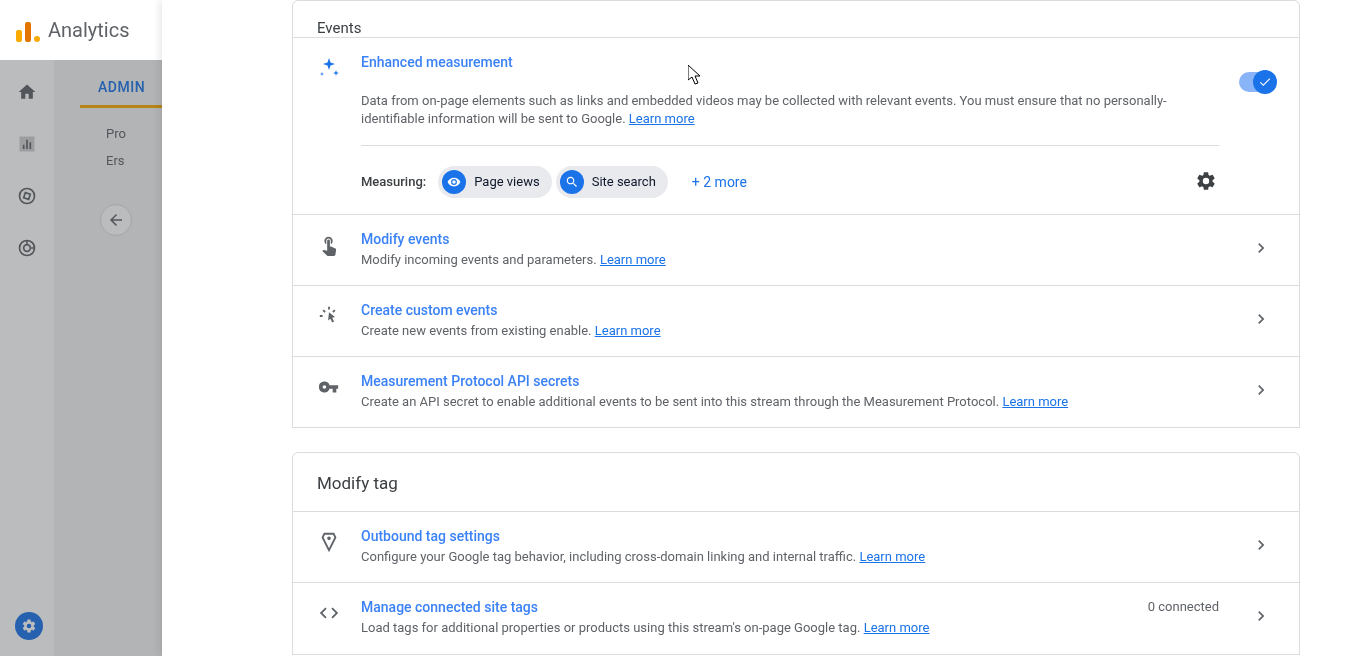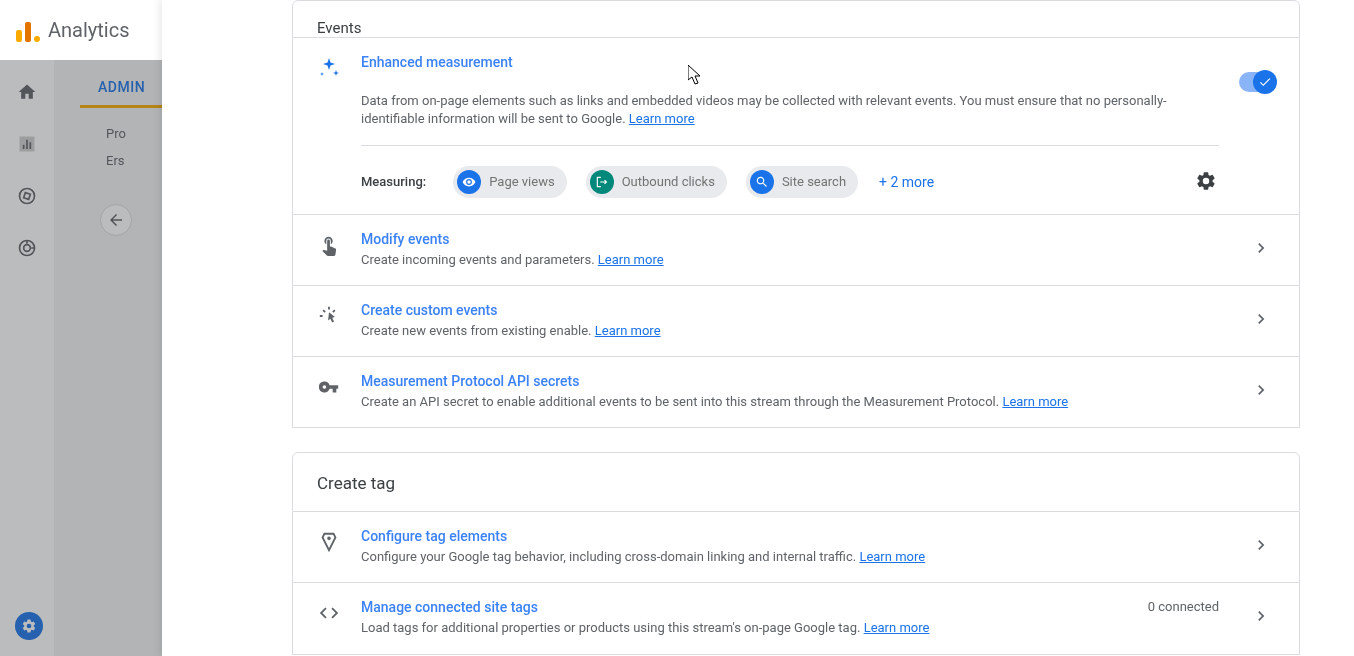--- a/index.html
+++ b/index.html
@@ -26,27 +26,27 @@
 .row{display:flex;padding:16px 24px;align-items:flex-start;gap:20px;position:relative}
 .row-icon{width:24px;height:24px;flex-shrink:0;margin-top:2px;display:flex;align-items:center;justify-content:center}
 .row-body{flex:1}
 .row-title{font-size:14px;color:#3b82f6;font-weight:500;margin-bottom:4px}
 .row-desc{font-size:13px;color:#5f6368;line-height:1.4}
 .row-desc a{color:#1a73e8;text-decoration:underline}
 .chevron{width:24px;height:24px;color:#5f6368;flex-shrink:0;align-self:center}
 .toggle{width:36px;height:20px;flex-shrink:0;align-self:flex-start;margin-top:18px;position:relative}
 .toggle-track{position:absolute;inset:0;background:#8ab4f8;border-radius:10px}
 .toggle-thumb{position:absolute;right:-2px;top:-2px;width:24px;height:24px;background:#1a73e8;border-radius:50%;display:flex;align-items:center;justify-content:center}
-.measuring{border-top:1px solid #dadce0;margin-top:16px;padding-top:20px;display:flex;align-items:center;gap:19px;flex-wrap:wrap}
+.measuring{border-top:1px solid #dadce0;margin-top:16px;padding-top:20px;display:flex;align-items:center;gap:4px;flex-wrap:wrap}
 .measuring-label{font-size:13px;color:#3c4043;font-weight:500;margin-right:8px}
-.chip{display:inline-flex;align-items:center;background:#e8eaed;border-radius:16px;padding:4px 12px 4px 4px;gap:8px;font-size:13px;color:#737373}
+.chip{display:inline-flex;align-items:center;background:#e8eaed;border-radius:16px;padding:4px 12px 4px 4px;gap:8px;font-size:13px;color:#0f172a}
 .chip-icon{width:24px;height:24px;border-radius:50%;display:flex;align-items:center;justify-content:center;color:#fff}
 .chip-blue{background:#1a73e8}
 .chip-teal{background:#00897b}
-.more-link{color:#1a73e8;font-size:14px;margin-left:2px}
+.more-link{color:#1a73e8;font-size:14px;margin-left:20px}
 .gear{margin-left:auto;width:24px;height:24px;color:#3c4043;cursor:pointer}
 .divider{border-top:1px solid #dadce0}
 .connected-text{font-size:13px;color:#5f6368;margin-right:12px}
 .section-head2{padding:20px 0 18px 24px;font-size:17px;color:#3c4043;font-weight:400;border:1px solid #dadce0;border-radius:6px 6px 0 0;margin-top:24px}
 .cursor{position:absolute;top:65px;left:526px;z-index:20;font-size:16px}
 svg{display:block}
 </style>
 </head>
 <body>
 
@@ -125,28 +125,20 @@
           </div>
           <div class="measuring">
             <span class="measuring-label">Measuring:</span>
             <span class="chip">
               <span class="chip-icon chip-blue">
                   <svg width="14" height="14" viewBox="0 0 24 24" fill="#fff">
                     <path d="M12 4.5C7 4.5 2.73 7.61 1 12c1.73 4.39 6 7.5 11 7.5s9.27-3.11 11-7.5c-1.73-4.39-6-7.5-11-7.5zM12 17a5 5 0 110-10 5 5 0 010 10zm0-8a3 3 0 100 6 3 3 0 000-6z"></path>
                   </svg>
                 </span>
               <span>Page views</span>
-            </span>
-            <span class="chip">
-              <span class="chip-icon chip-teal">
-                  <svg width="14" height="14" viewBox="0 0 24 24" fill="#fff">
-                    <path d="M10 3H4a1 1 0 00-1 1v16a1 1 0 001 1h6v-2H5V5h5V3zm7 5l-1.4 1.4L17.2 11H9v2h8.2l-1.6 1.6L17 16l4-4-4-4z"></path>
-                  </svg>
-                </span>
-              <span>Outbound clicks</span>
             </span>
             <span class="chip">
               <span class="chip-icon chip-blue">
                   <svg width="14" height="14" viewBox="0 0 24 24" fill="#fff">
                     <path d="M15.5 14h-.79l-.28-.27a6.5 6.5 0 10-.7.7l.27.28v.79l5 4.99L20.49 19l-4.99-5zm-6 0A4.5 4.5 0 1114 9.5 4.5 4.5 0 019.5 14z"></path>
                   </svg>
                 </span>
               <span>Site search</span>
             </span>
             <span class="more-link">+ 2 more</span>
@@ -169,21 +161,21 @@
 
       <div class="divider"></div>
       <div class="row">
         <div class="row-icon">
             <svg width="22" height="22" viewBox="0 0 24 24" fill="#5f6368">
               <path d="M9 11.24V7.5a2.5 2.5 0 015 0v3.74c1.21-.81 2-2.18 2-3.74a4.5 4.5 0 00-9 0c0 1.56.79 2.93 2 3.74zM18.84 15.87l-4.54-2.26c-.17-.07-.35-.11-.54-.11H13v-6a1.5 1.5 0 00-3 0v10.74l-3.44-.72c-.37-.08-.76.04-1.03.31l-.79.8 4.94 4.94c.27.27.65.43 1.06.43h6.79c.75 0 1.33-.55 1.44-1.28l.75-5.27c.11-.77-.3-1.52-1.02-1.88z"></path>
             </svg>
           </div>
         <div class="row-body">
           <div class="row-title">Modify events</div>
-          <div class="row-desc"><span>Create incoming events and parameters. </span><a href="#">Learn more</a></div>
+          <div class="row-desc"><span>Modify incoming events and parameters. </span><a href="#">Learn more</a></div>
         </div>
         <div class="chevron">
             <svg width="20" height="20" viewBox="0 0 24 24" fill="#5f6368">
               <path d="M10 6L8.59 7.41 13.17 12l-4.58 4.59L10 18l6-6z"></path>
             </svg>
           </div>
       </div>
 
       <div class="divider"></div>
       <div class="row">
@@ -215,31 +207,31 @@
           <div class="row-desc"><span>Create an API secret to enable additional events to be sent into this stream through the Measurement Protocol. </span><a href="#">Learn more</a></div>
         </div>
         <div class="chevron">
             <svg width="20" height="20" viewBox="0 0 24 24" fill="#5f6368">
               <path d="M10 6L8.59 7.41 13.17 12l-4.58 4.59L10 18l6-6z"></path>
             </svg>
           </div>
       </div>
     </div>
 
-    <div class="section-head2">Create tag</div>
+    <div class="section-head2">Modify tag</div>
     <div class="card">
       <div class="row">
         <div class="row-icon">
             <svg width="22" height="22" viewBox="0 0 24 24" fill="none" stroke="#5f6368" stroke-width="2">
               <path d="M7 3h10l2 4-7 14L5 7z"></path>
               <circle cx="12" cy="8" r="1" fill="#5f6368"></circle>
             </svg>
           </div>
         <div class="row-body">
-          <div class="row-title">Configure tag elements</div>
+          <div class="row-title">Outbound tag settings</div>
           <div class="row-desc"><span>Configure your Google tag behavior, including cross-domain linking and internal traffic. </span><a href="#">Learn more</a></div>
         </div>
         <div class="chevron">
             <svg width="20" height="20" viewBox="0 0 24 24" fill="#5f6368">
               <path d="M10 6L8.59 7.41 13.17 12l-4.58 4.59L10 18l6-6z"></path>
             </svg>
           </div>
       </div>
 
       <div class="divider"></div>

